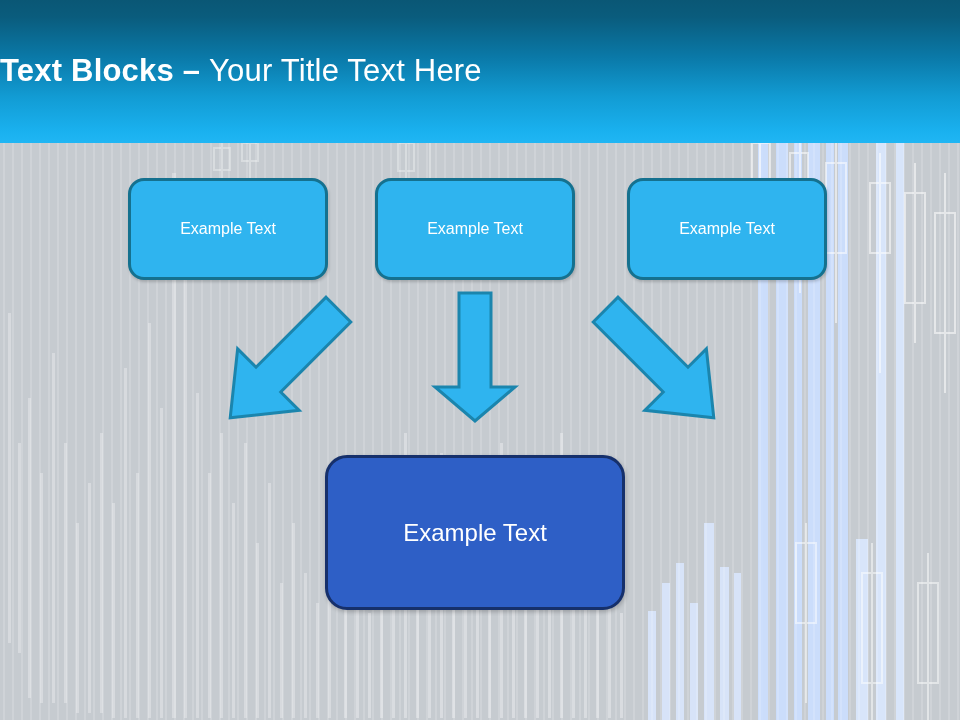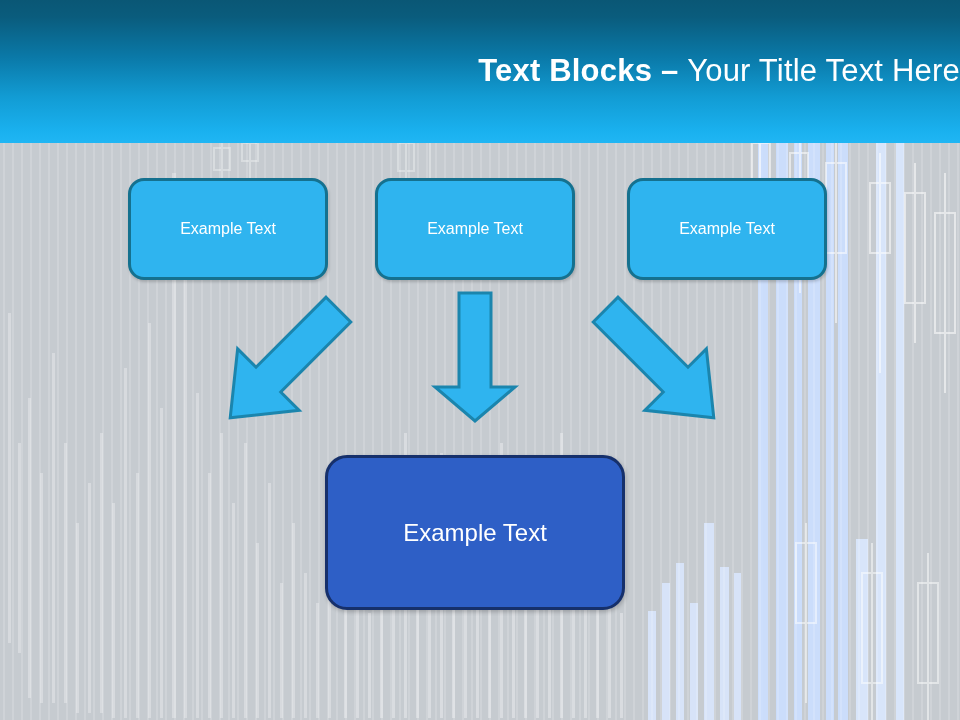--- a/index.html
+++ b/index.html
@@ -66,21 +66,21 @@
         #0a79a8 40%,
         #129cd4 68%,
         #1ab1ef 92%,
         #20b6f4 100%);
   }
   #header-title {
     position: absolute;
     left: 0;
     top: 52px;
     width: 960px;
-    text-align: right;
+    text-align: left;
     color: #ffffff;
     font-size: 31px;
     line-height: 38px;
     letter-spacing: 0.2px;
     white-space: nowrap;
   }
   #header-title .bold {
     font-weight: bold;
   }
   #header-title .light {

